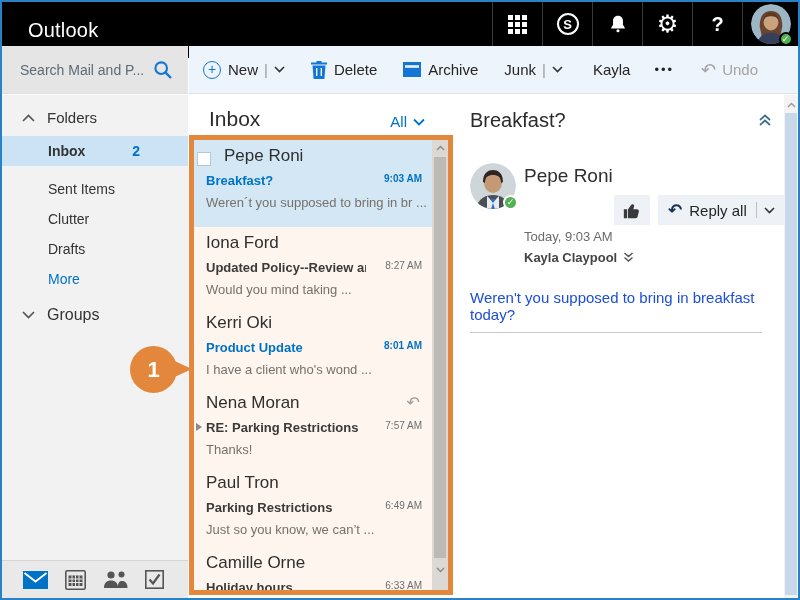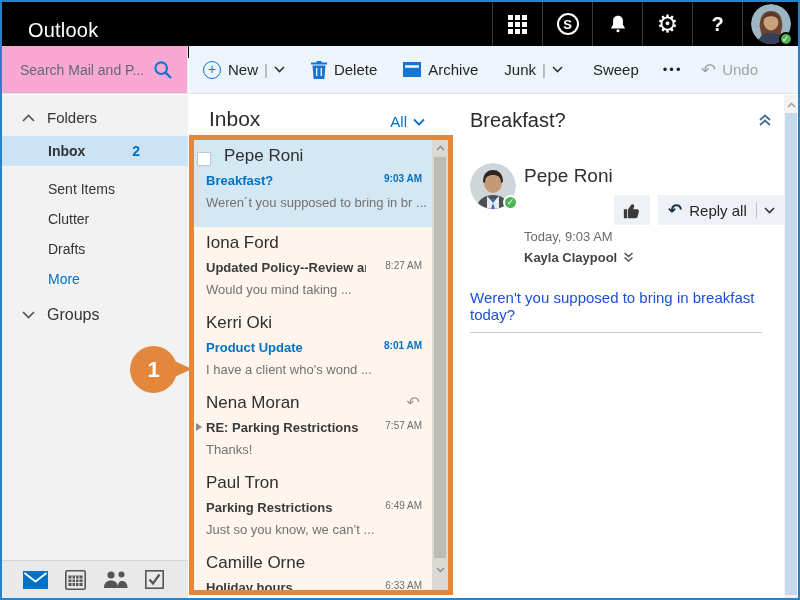--- a/index.html
+++ b/index.html
@@ -17,21 +17,21 @@
   .grid-icon span { background:#fff; width:5px; height:5px; }
   .skype-icon { width:22px; height:22px; border:2px solid #fff; border-radius:50%; color:#fff; font-size:13px; font-weight:700; display:flex; align-items:center; justify-content:center; }
   .gear-glyph { color:#fff; font-size:24px; line-height:1; }
   .help-glyph { color:#fff; font-size:20px; font-weight:700; }
   .avatar-small { position:relative; width:40px; height:40px; border-radius:50%; overflow:visible; }
   .avatar-small svg { border-radius:50%; display:block; }
   .presence { position:absolute; right:-2px; bottom:-2px; width:14px; height:14px; border-radius:50%; background:#52b152; border:2px solid #000; color:#fff; font-size:9px; line-height:10px; text-align:center; }
 
   
   .subbar { position:absolute; left:0; top:44px; right:0; height:48px; }
-  .searchbox { position:absolute; left:0; top:0; width:186px; height:48px; background:#f9a8d4; border-bottom:1px solid #e0e0e0; border-right:1px solid #e6e6e6; display:flex; align-items:center; cursor:text; }
+  .searchbox { position:absolute; left:0; top:0; width:186px; height:48px; background:#e5e5e5; border-bottom:1px solid #e0e0e0; border-right:1px solid #e6e6e6; display:flex; align-items:center; cursor:text; }
   .searchbox .ph { color:#5f6a73; font-size:14px; margin-left:18px; }
   .search-glyph { position:absolute; right:14px; top:14px; }
   .toolbar { position:absolute; left:187px; right:0; top:0; height:48px; background:#eef4fb; border-bottom:1px solid #e0e0e0; display:flex; align-items:center; font-size:15px; color:#252525; }
   .tbtn { display:flex; align-items:center; gap:7px; cursor:pointer; white-space:nowrap; }
   .tb-sep { color:#9a9a9a; margin:0 6px; font-weight:300; }
   .caret { display:inline-block; }
   .plus-circle { width:18px; height:18px; border:1.6px solid #1376d4; border-radius:50%; color:#1376d4; font-size:14px; line-height:15px; text-align:center; font-weight:400; }
   .undo-group { margin-left:auto; margin-right:40px; color:#a3a3a3; display:flex; align-items:center; gap:6px; cursor:pointer; }
   .undo-glyph { font-size:18px; color:#a3a3a3; }
 
@@ -186,21 +186,21 @@
         <span>Junk</span>
       </div>
       <span class="tb-sep">|</span>
       <div class="tbtn">
         <svg class="caret" width="11" height="7" viewBox="0 0 11 7">
             <polyline points="1,1 5.5,5.5 10,1" fill="none" stroke="#333" stroke-width="1.6"></polyline>
           </svg>
       </div>
       <div style="width:30px"></div>
       <div class="tbtn">
-        <span>Sweep</span>
+        <span>Kayla</span>
       </div>
       <div style="width:24px"></div>
       <div class="tbtn" style="font-size:13px; letter-spacing:2px;">
         <span>•••</span>
       </div>
       <div class="undo-group">
         <span class="undo-glyph">↶</span>
         <span>Undo</span>
       </div>
     </div>

